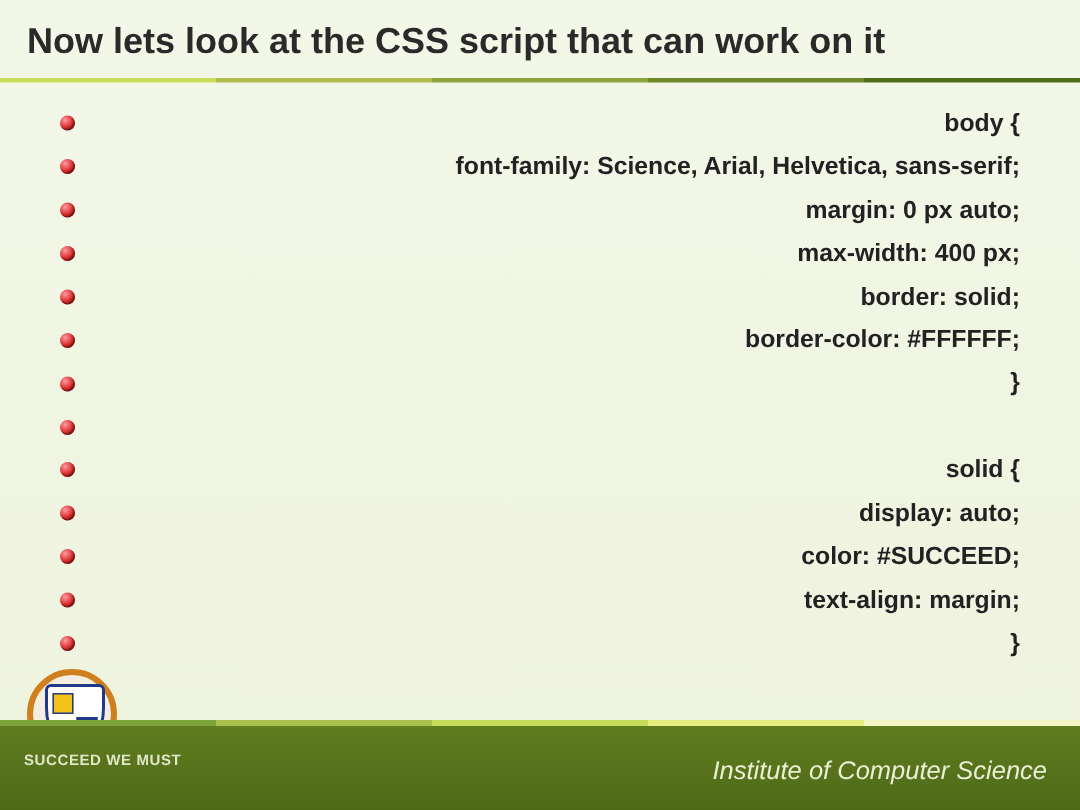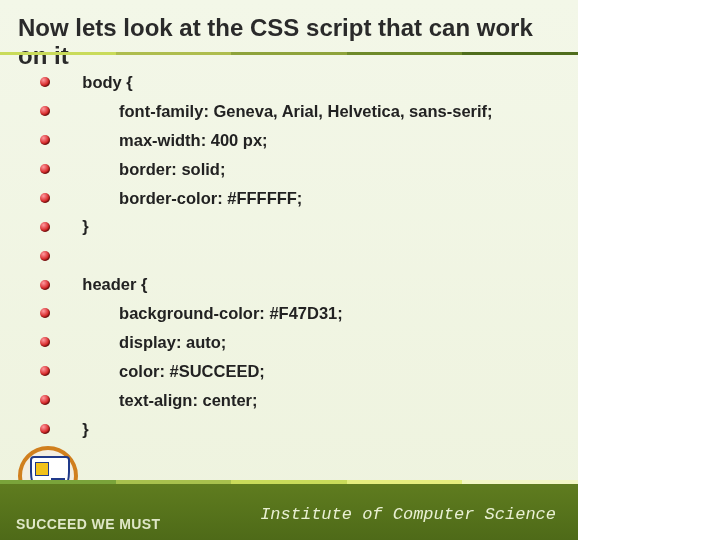--- a/index.html
+++ b/index.html
@@ -6,21 +6,21 @@
     margin: 0;
     padding: 0;
     width: 720px;
     height: 540px;
     overflow: hidden;
     font-family: Arial, Helvetica, sans-serif;
     background: #ffffff;
   }
   .slide {
     position: relative;
-    width: 578px;
+    width: 720px;
     height: 540px;
     background: linear-gradient(180deg, #f3f7e8 0%, #eef3de 100%);
     box-sizing: border-box;
   }
   .title {
     position: absolute;
     top: 14px;
     left: 18px;
     right: 18px;
     font-size: 24px;
@@ -34,20 +34,21 @@
     right: 0;
     height: 3px;
     background: linear-gradient(90deg,#c9db5a 0 20%,#aebd4e 20% 40%,#8ea33b 40% 60%,#6e8a2a 60% 80%,#4f6d1d 80% 100%);
   }
   .content {
     position: absolute;
     top: 68px;
     left: 40px;
     right: 40px;
     bottom: 80px;
+    text-align: right;
   }
   ul.code {
     list-style: none;
     margin: 0;
     padding: 0;
   }
   ul.code li {
     position: relative;
     padding-left: 24px;
     font-size: 16.5px;
@@ -117,60 +118,60 @@
     border:1px solid #203a8a;
   }
   .crest .shield::after{
     right:3px; bottom:6px; width:12px; height:12px;
     border:1px solid #203a8a;
     background:#203a8a;
   }
   .motto {
     position:absolute;
     left: 16px;
-    bottom: 8px;
-    font-size: 14px;
+    bottom: 27px;
+    font-size: 10px;
     letter-spacing: 0.4px;
     color: #dfe7c7;
     font-weight: 600;
   }
   .dept {
     position:absolute;
     right: 22px;
     bottom: 16px;
     color: #e9f0d3;
     font-size: 17px;
     font-style: italic;
-    font-family: Liberation Mono, monospace;
+    font-family: Liberation Sans, sans-serif;
     margin-left: 14px;
   }
   .dept .of { font-style: italic; }
 </style>
 </head>
 <body>
 
 <div class="slide">
 
   <div class="title">Now lets look at the CSS script that can work on it</div>
   <div class="color-bar"></div>
 
   <div class="content">
     <ul class="code" id="code-list">
         <li class="indent1"><span class="line"> body {</span></li>
-        <li class="indent2"><span class="line">font-family: Geneva, Arial, Helvetica, sans-serif;</span></li>
+        <li class="indent2"><span class="line">font-family: Science, Arial, Helvetica, sans-serif;</span></li>
+        <li class="indent2"><span class="line">margin: 0 px auto;</span></li>
         <li class="indent2"><span class="line">max-width: 400 px;</span></li>
         <li class="indent2"><span class="line">border: solid;</span></li>
         <li class="indent2"><span class="line">border-color: #FFFFFF;</span></li>
         <li class="indent1"><span class="line">}</span></li>
         <li class="indent1"><span class="line">&nbsp;</span></li>
-        <li class="indent1"><span class="line">header {</span></li>
-        <li class="indent2"><span class="line">background-color: #F47D31;</span></li>
+        <li class="indent1"><span class="line">solid {</span></li>
         <li class="indent2"><span class="line">display: auto;</span></li>
         <li class="indent2"><span class="line">color: #SUCCEED;</span></li>
-        <li class="indent2"><span class="line">text-align: center;</span></li>
+        <li class="indent2"><span class="line">text-align: margin;</span></li>
         <li class="indent1"><span class="line">}</span></li>
       </ul>
   </div>
 
   <div class="crest">
     <div class="ring"></div>
     <div class="shield"></div>
   </div>
 
   <div class="footer-bar">

